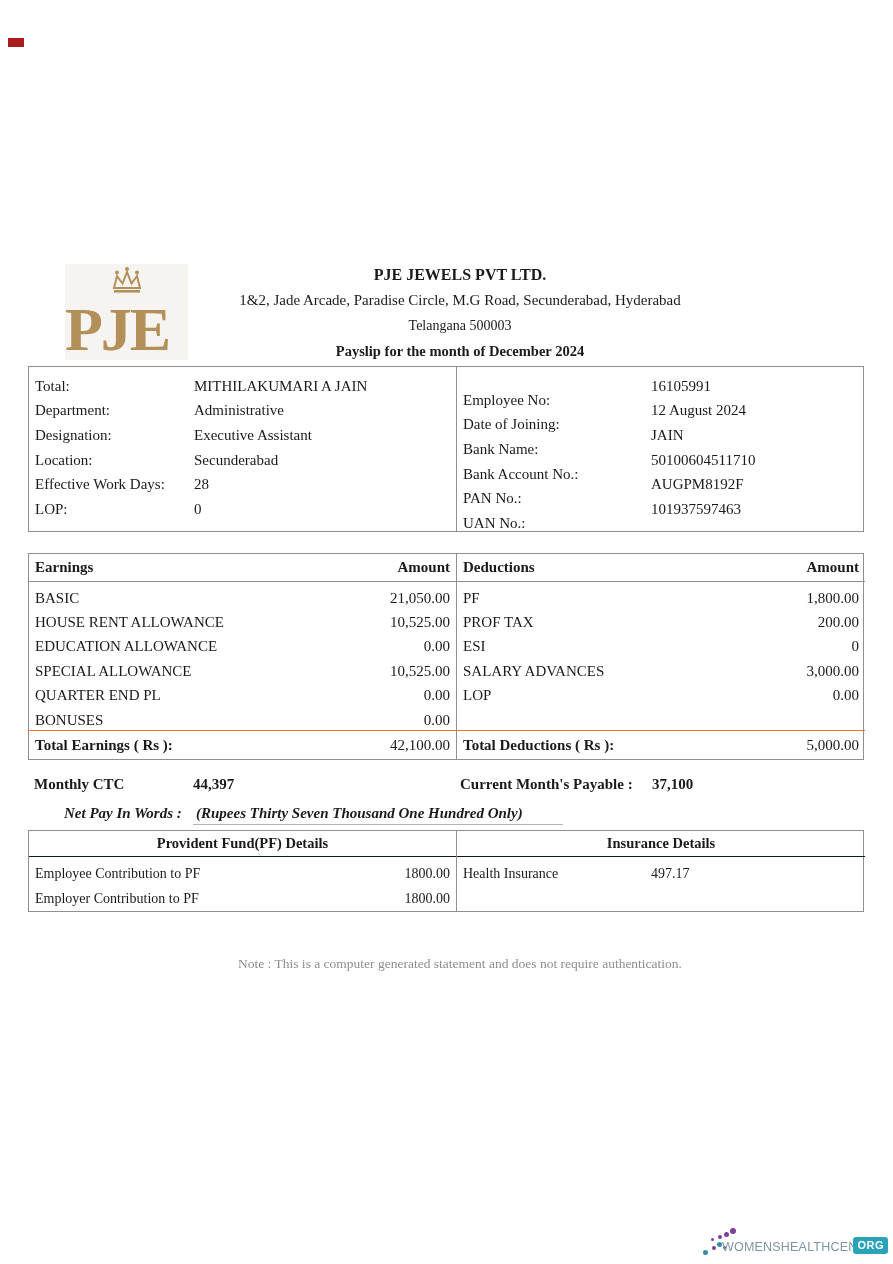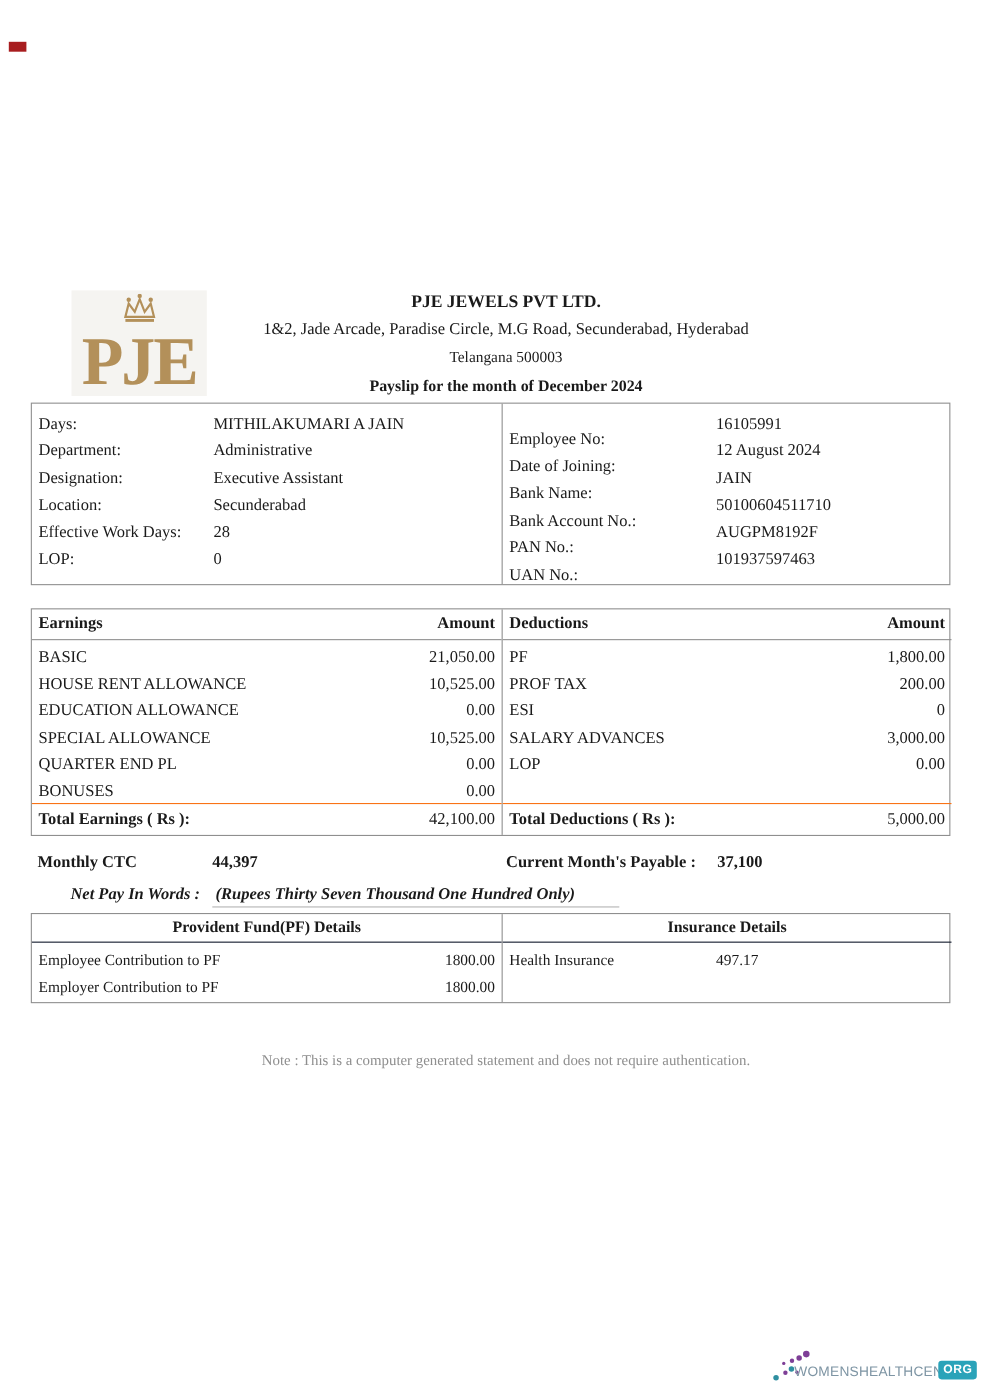--- a/index.html
+++ b/index.html
@@ -7,21 +7,21 @@
   body {
     width:893px; height:1264px; position:relative; overflow:hidden;
     font-family:"Liberation Serif","DejaVu Serif",serif; color:#1a1a1a;
   }
   .page { position:absolute; inset:0; }
 
   
   .red-mark { position:absolute; left:8px; top:38px; width:16px; height:9px; background:#a81d1f; }
 
   
-  .logo-box { position:absolute; left:65px; top:264px; width:123px; height:96px; background:#f5f4f1; text-align:center; }
+  .logo-box { position:absolute; left:65px; top:264px; width:123px; height:96px; background:#f5f4f1; text-align:left; }
   .crown-wrap { position:absolute; top:3px; left:0; right:0; text-align:center; }
   .logo-letters {
     position:absolute; bottom:0px; left:0; right:0;
     font-size:62px; font-weight:bold; line-height:1.0; letter-spacing:-2px;
     color:#b3905a;
   }
 
   
   .header-text { position:absolute; left:30px; top:266px; width:860px; text-align:center; }
   .company   { font-size:16px; font-weight:bold; }
@@ -119,21 +119,21 @@
     <div class="company">PJE JEWELS PVT LTD.</div>
     <div class="addr1">1&amp;2, Jade Arcade, Paradise Circle, M.G Road, Secunderabad, Hyderabad</div>
     <div class="addr2">Telangana 500003</div>
     <div class="pay-title">Payslip for the month of December 2024</div>
   </div>
 
   <div class="shell info-table">
     <div class="vdivider"></div>
     <div class="info-col left">
       <div class="info-row">
-          <span class="info-lbl">Days:</span>
+          <span class="info-lbl">Total:</span>
           <span>MITHILAKUMARI A JAIN</span>
         </div>
       <div class="info-row">
           <span class="info-lbl">Department:</span>
           <span>Administrative</span>
         </div>
       <div class="info-row">
           <span class="info-lbl">Designation:</span>
           <span>Executive Assistant</span>
         </div>

